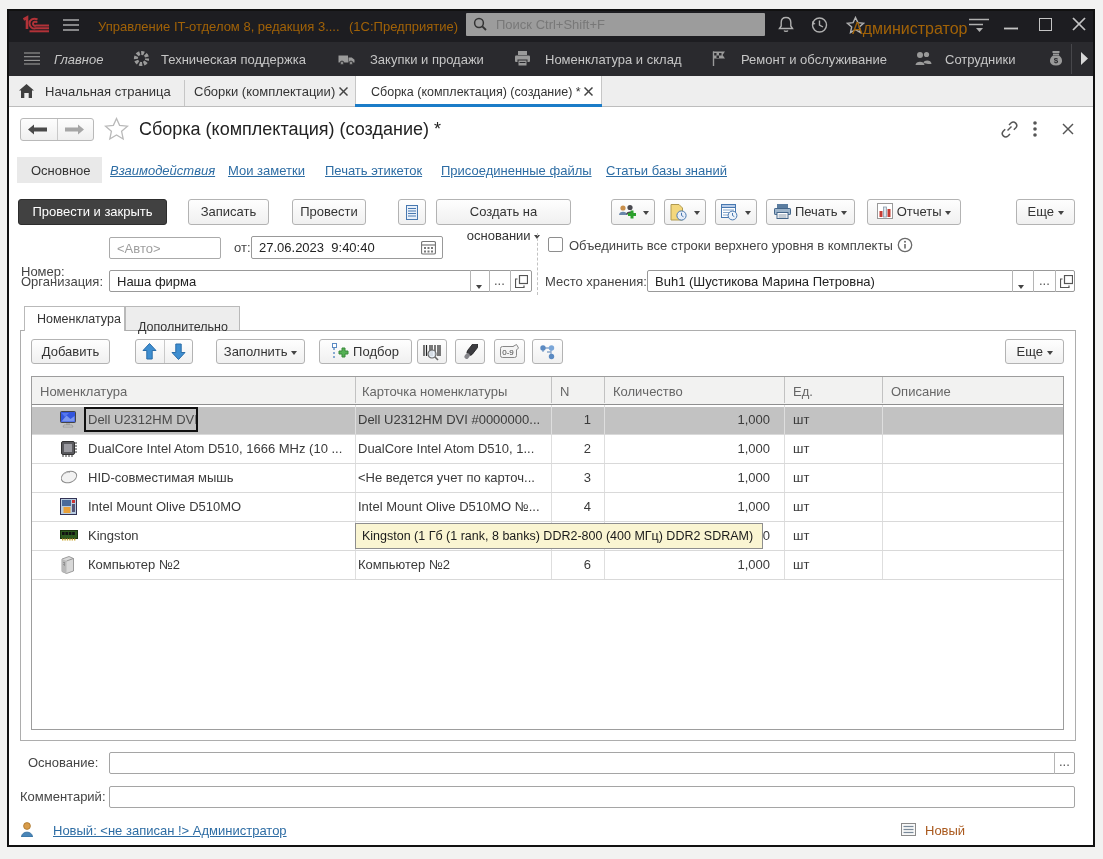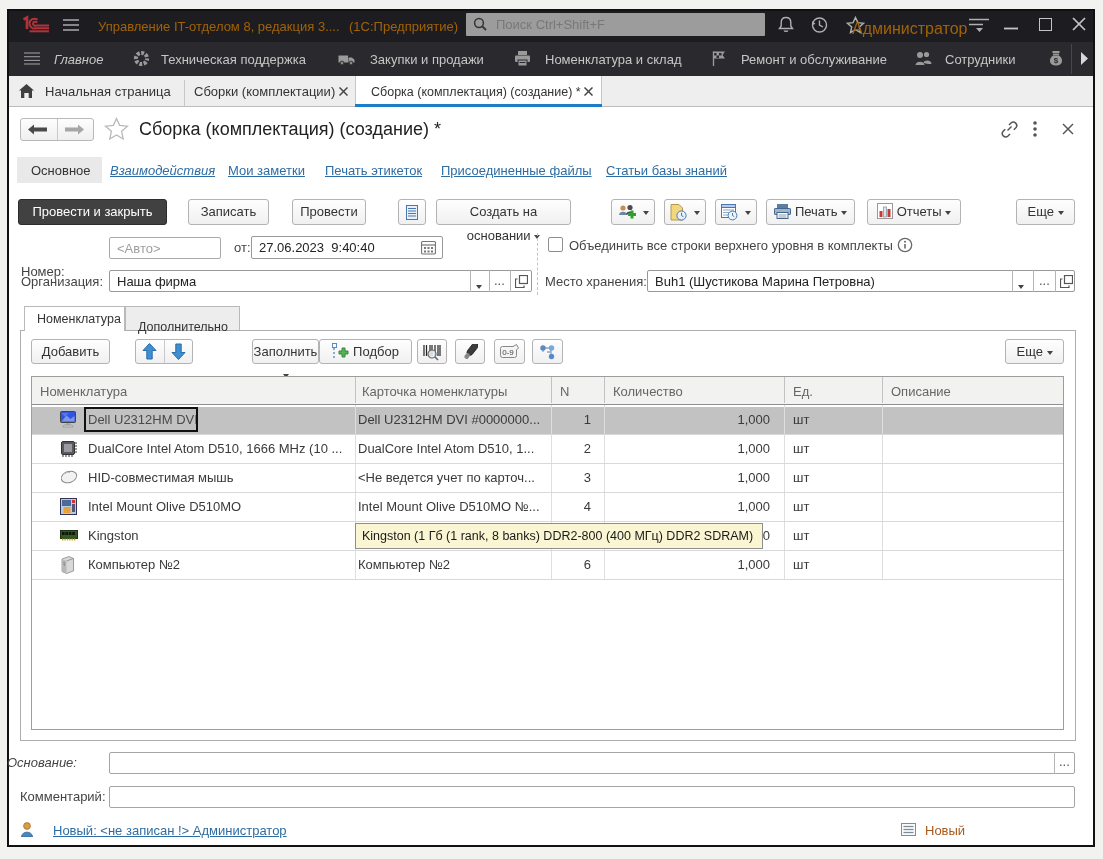--- a/index.html
+++ b/index.html
@@ -319,21 +319,21 @@
 
 <div class="a btn" style="left:31px;top:339px;width:79px;height:25px;line-height:23px;">Добавить</div>
 <div class="a btn" style="left:135px;top:339px;width:58px;height:25px;"></div>
 <div class="a" style="left:164px;top:340px;width:1px;height:23px;background:#c9c9c9;"></div>
 <svg class="a" style="left:142px;top:343px" width="15" height="17">
     <path d="M7.5 0.5 L14 7.5 L10.2 7.5 L10.2 16 L4.8 16 L4.8 7.5 L1 7.5 Z" fill="#3e8ed0" stroke="#2a6da8" stroke-width="1"></path>
   </svg>
 <svg class="a" style="left:171px;top:343px" width="15" height="17">
     <path d="M7.5 16.5 L14 9.5 L10.2 9.5 L10.2 1 L4.8 1 L4.8 9.5 L1 9.5 Z" fill="#3e8ed0" stroke="#2a6da8" stroke-width="1"></path>
   </svg>
-<div class="a btn" style="left:216px;top:339px;width:67px;height:25px;line-height:23px;margin-left:36px;">Заполнить <span class="arr"></span></div>
+<div class="a btn" style="left:216px;top:339px;width:89px;height:25px;line-height:23px;">Заполнить <span class="arr"></span></div>
 <div class="a btn" style="left:319px;top:339px;width:93px;height:25px;line-height:23px;"><svg style="vertical-align:-3px;margin-right:3px" width="18" height="16">
       <g fill="none" stroke="#5b8ac2" stroke-width="1.4" stroke-dasharray="2 2">
         <line x1="2" y1="1" x2="2" y2="15"></line>
       </g>
       <rect x="0.5" y="0.5" width="4" height="4" fill="#fff" stroke="#5b8ac2"></rect>
       <path d="M10 5 L13 5 L13 8 L16 8 L16 11 L13 11 L13 14 L10 14 L10 11 L7 11 L7 8 L10 8 Z" fill="#55b155" stroke="#3a8a3a" stroke-width="1"></path>
     </svg>Подбор</div>
 <div class="a btn" style="left:417px;top:339px;width:30px;height:25px;"><svg style="margin-top:4px" width="18" height="17">
       <g stroke="#222" stroke-width="1.2">
         <line x1="1" y1="1" x2="1" y2="12"></line>
@@ -483,21 +483,21 @@
 <div class="a" style="left:88px;top:557px;color:#3a3a3a;">Компьютер №2</div>
 <div class="a" style="left:358px;top:557px;color:#3a3a3a;">Компьютер №2</div>
 <div class="a" style="left:551px;top:557px;width:40px;text-align:right;color:#3a3a3a;">6</div>
 <div class="a" style="left:620px;top:557px;width:150px;text-align:right;color:#3a3a3a;">1,000</div>
 <div class="a" style="left:793px;top:557px;color:#3a3a3a;">шт</div>
 <div class="a" style="left:84px;top:407px;width:114px;height:25px;border:2px solid #111;box-sizing:border-box;"></div>
 
 <div class="a" style="left:355px;top:523px;width:408px;height:26px;background:#faf5d2;border:1px solid #8e8e8e;box-sizing:border-box;"></div>
 <div class="a" style="left:362px;top:529px;color:#1a1a1a;font-size:12.5px;">Kingston (1 Гб (1 rank, 8 banks) DDR2-800 (400 МГц) DDR2 SDRAM)</div>
 
-<div class="a lbl" style="left:7px;top:755px;font-style:italic;">Основание:</div>
+<div class="a lbl" style="left:28px;top:755px;">Основание:</div>
 <div class="a fld" style="left:109px;top:752px;width:966px;height:22px;border-color:#a5a5a5;"></div>
 <div class="a" style="left:1054px;top:752px;width:1px;height:22px;background:#b5b5b5;"></div>
 <div class="a" style="left:1059px;top:754px;color:#555;">...</div>
 <div class="a lbl" style="left:20px;top:789px;">Комментарий:</div>
 <div class="a fld" style="left:109px;top:786px;width:966px;height:22px;border-color:#a5a5a5;"></div>
 <svg class="a" style="left:20px;top:822px" width="14" height="15">
     <circle cx="7" cy="4" r="3.4" fill="#d89c4a" stroke="#a8742a" stroke-width="0.8"></circle>
     <path d="M1.5 15 C1.5 8.5 12.5 8.5 12.5 15 Z" fill="#4a86b8" stroke="#2f6a9a" stroke-width="0.8"></path>
   </svg>
 <div class="a lnk" style="left:53px;top:823px;">Новый: &lt;не записан !&gt; Администратор</div>

